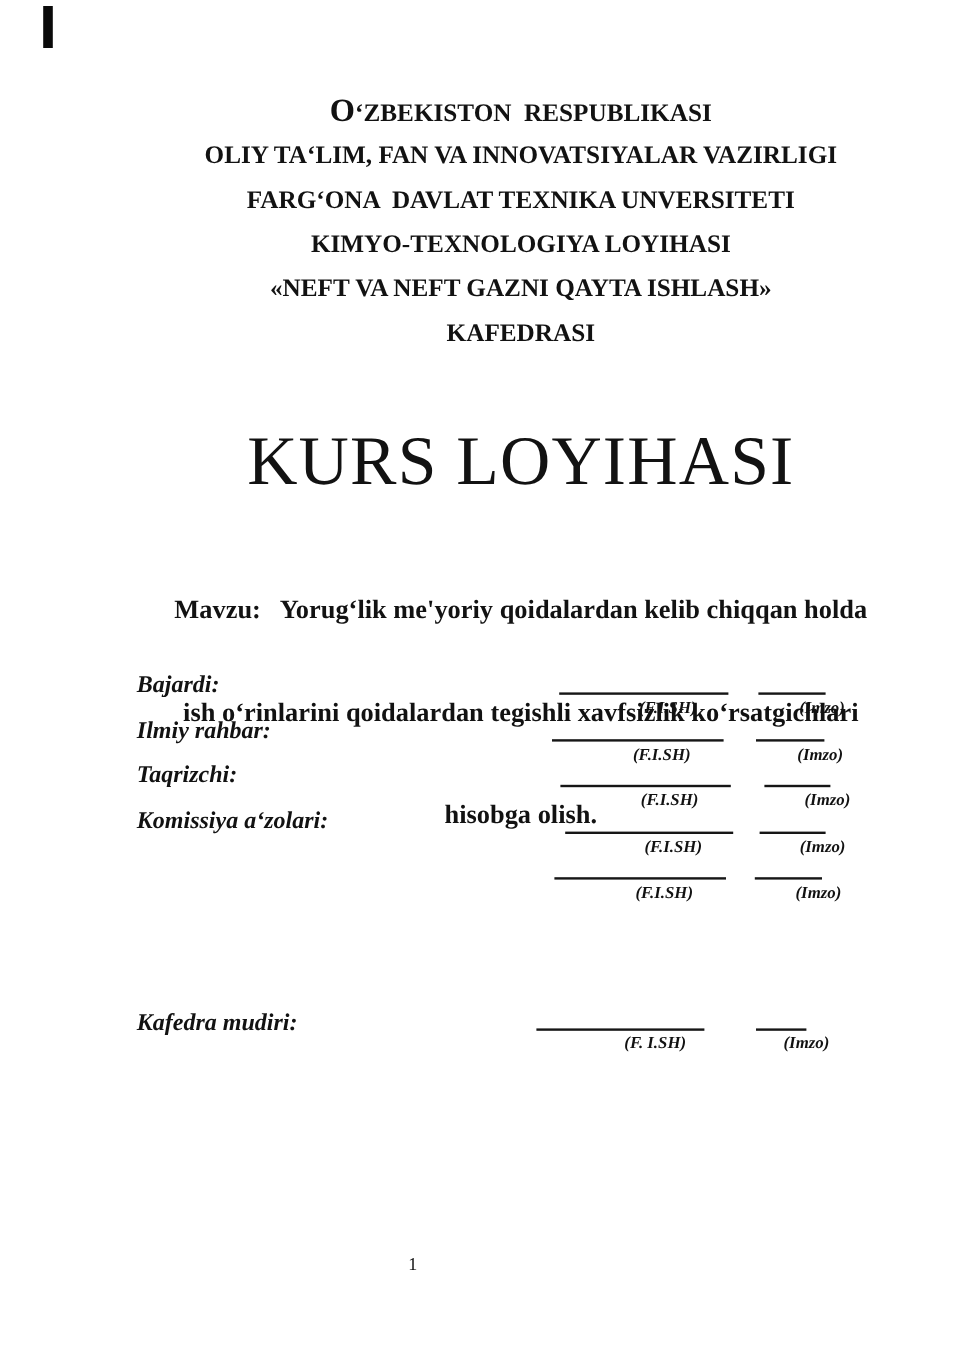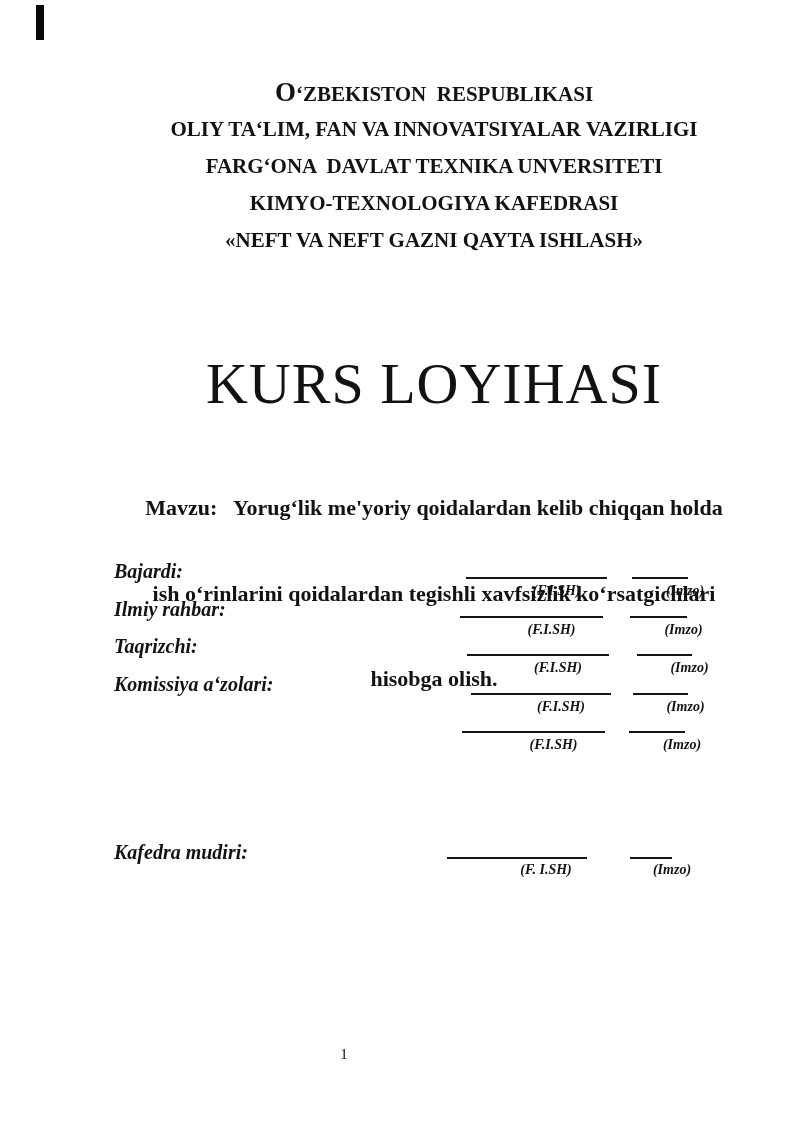--- a/index.html
+++ b/index.html
@@ -81,24 +81,25 @@
 <div class="page">
 
   <div class="abs artifact"></div>
 
   <div class="abs ccol hline h1"><span class="big-initial">O</span><span>‘ZBEKISTON  RESPUBLIKASI</span></div>
 
   <div class="abs ccol hline h2">OLIY TA‘LIM, FAN VA INNOVATSIYALAR VAZIRLIGI</div>
 
   <div class="abs ccol hline h3">FARG‘ONA  DAVLAT TEXNIKA UNVERSITETI</div>
 
-  <div class="abs ccol hline h4">KIMYO-TEXNOLOGIYA KAFEDRASI</div>
+  <div class="abs ccol hline h4">KIMYO-TEXNOLOGIYA LOYIHASI</div>
 
   <div class="abs ccol hline h5">«NEFT VA NEFT GAZNI QAYTA ISHLASH»</div>
 
+  <div class="abs ccol hline h6">KAFEDRASI</div>
 
 
   <div class="abs ccol doc-title">KURS LOYIHASI</div>
 
   <div class="abs wide topic">
     <div>Mavzu:   Yorug‘lik me'yoriy qoidalardan kelib chiqqan holda</div>
     <div>ish o‘rinlarini qoidalardan tegishli xavfsizlik ko‘rsatgichlari</div>
     <div>hisobga olish.</div>
   </div>
 

